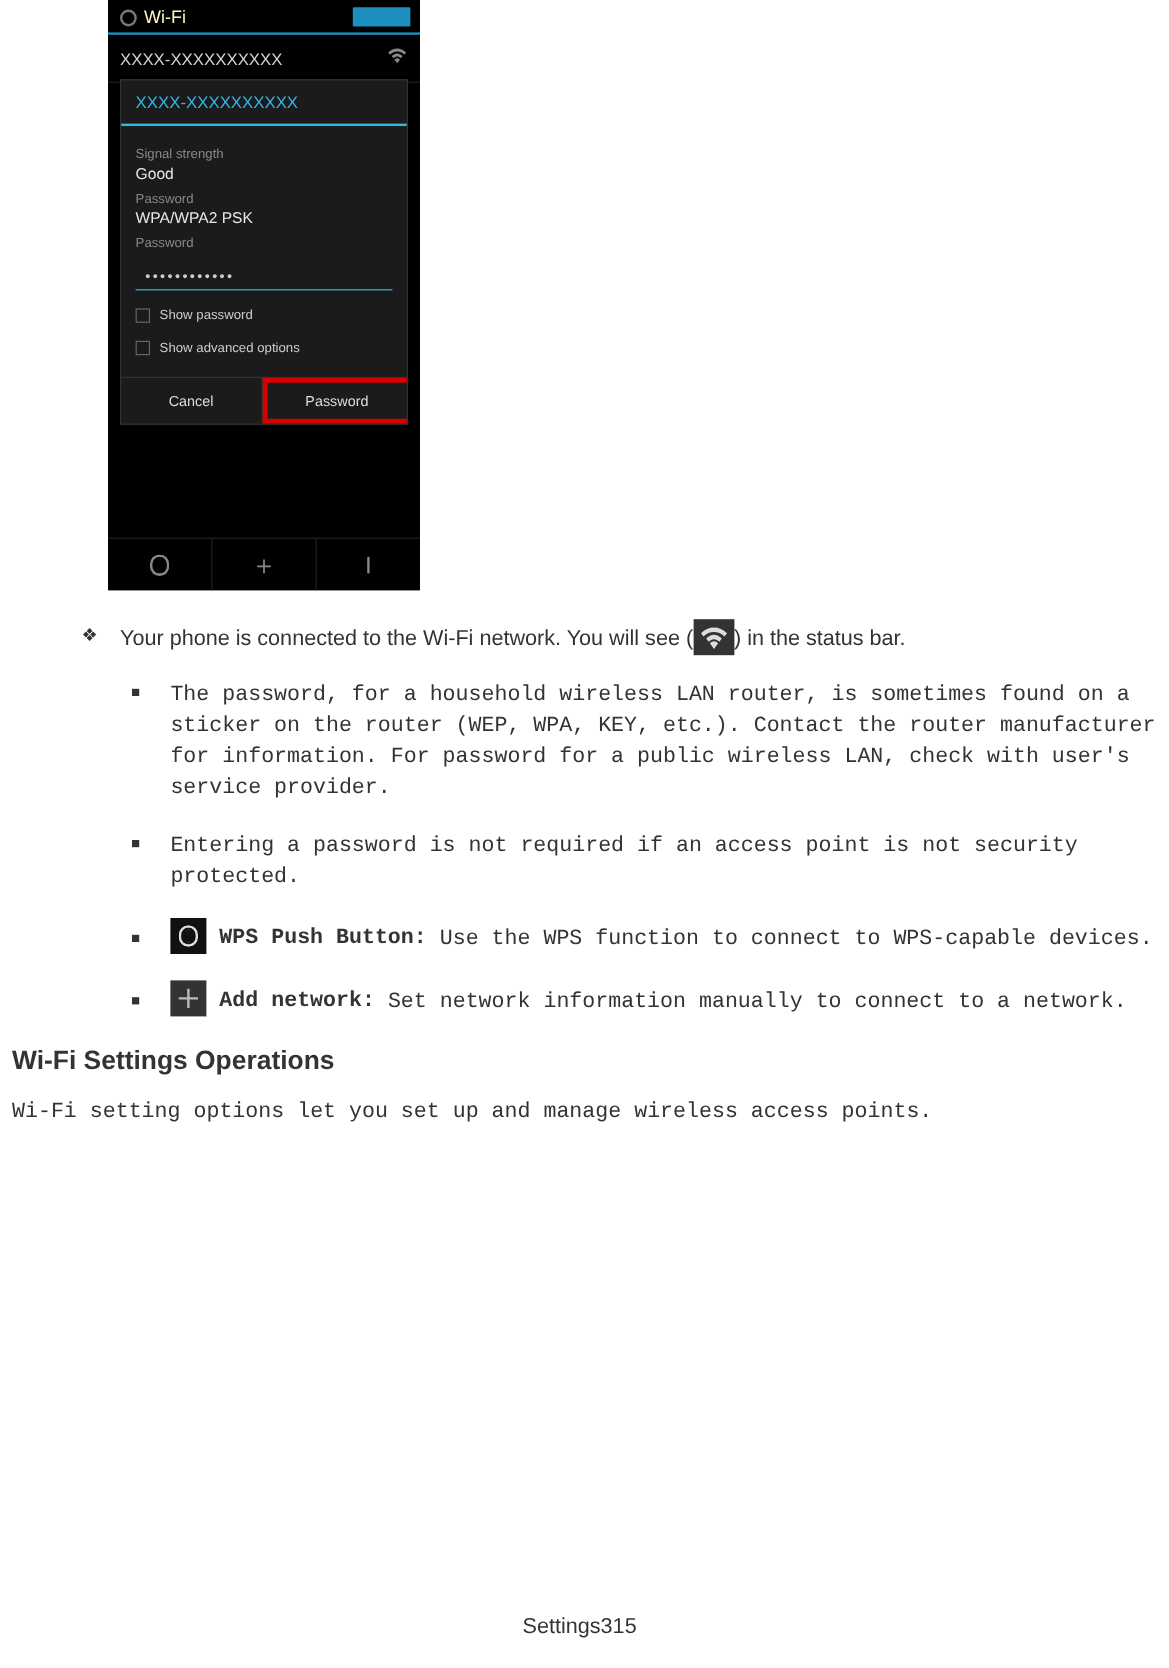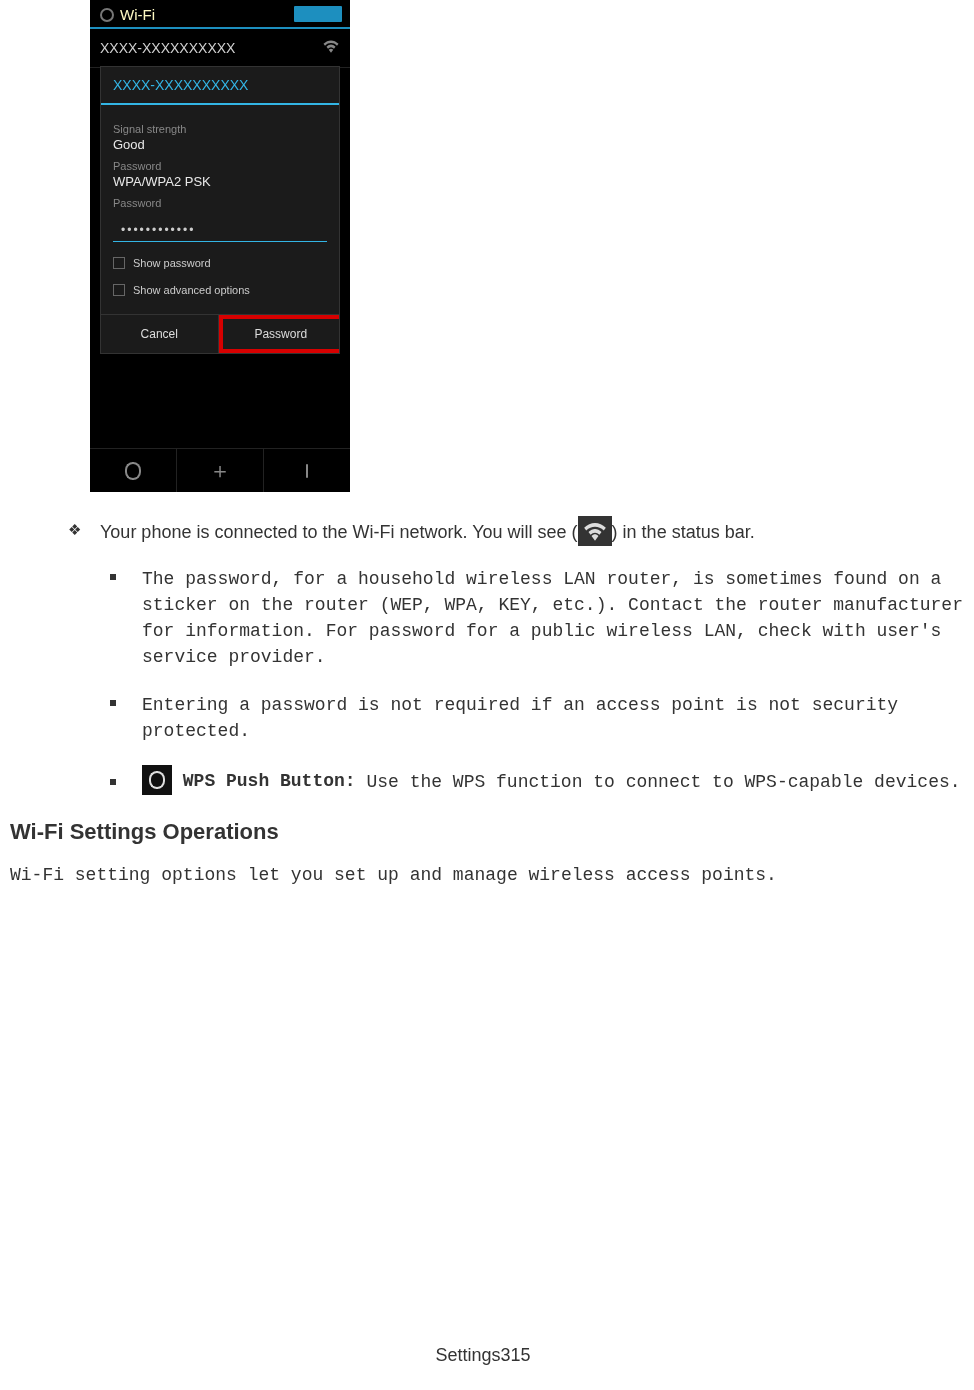--- a/index.html
+++ b/index.html
@@ -332,20 +332,27 @@
         <span>The password, for a household wireless LAN router, is sometimes found on a sticker on the router (WEP, WPA, KEY, etc.). Contact the router manufacturer for information. For password for a public wireless LAN, check with user's service provider.</span>
       </li>
       <li>
         <span>Entering a password is not required if an access point is not security protected.</span>
       </li>
       <li class="icon-line">
         <span class="inline-icon wps">
             <span class="wps-icon"></span>
           </span><span class="bold"> WPS Push Button: </span><span>Use the WPS function to connect to WPS-capable devices.</span>
       </li>
+      <li class="icon-line">
+        <span class="inline-icon plus">
+            <svg viewBox="0 0 24 24">
+              <path d="M11 4h2v16h-2z M4 11h16v2H4z" fill="#bbb"></path>
+            </svg>
+          </span><span class="bold"> Add network: </span><span>Set network information manually to connect to a network.</span>
+      </li>
     </ul>
 
     <h2 class="section">Wi-Fi Settings Operations</h2>
     <p class="body-para">Wi-Fi setting options let you set up and manage wireless access points.</p>
   </div>
 </div>
 
 <div class="footer">
   <span>Settings</span>
   <span>315</span>

